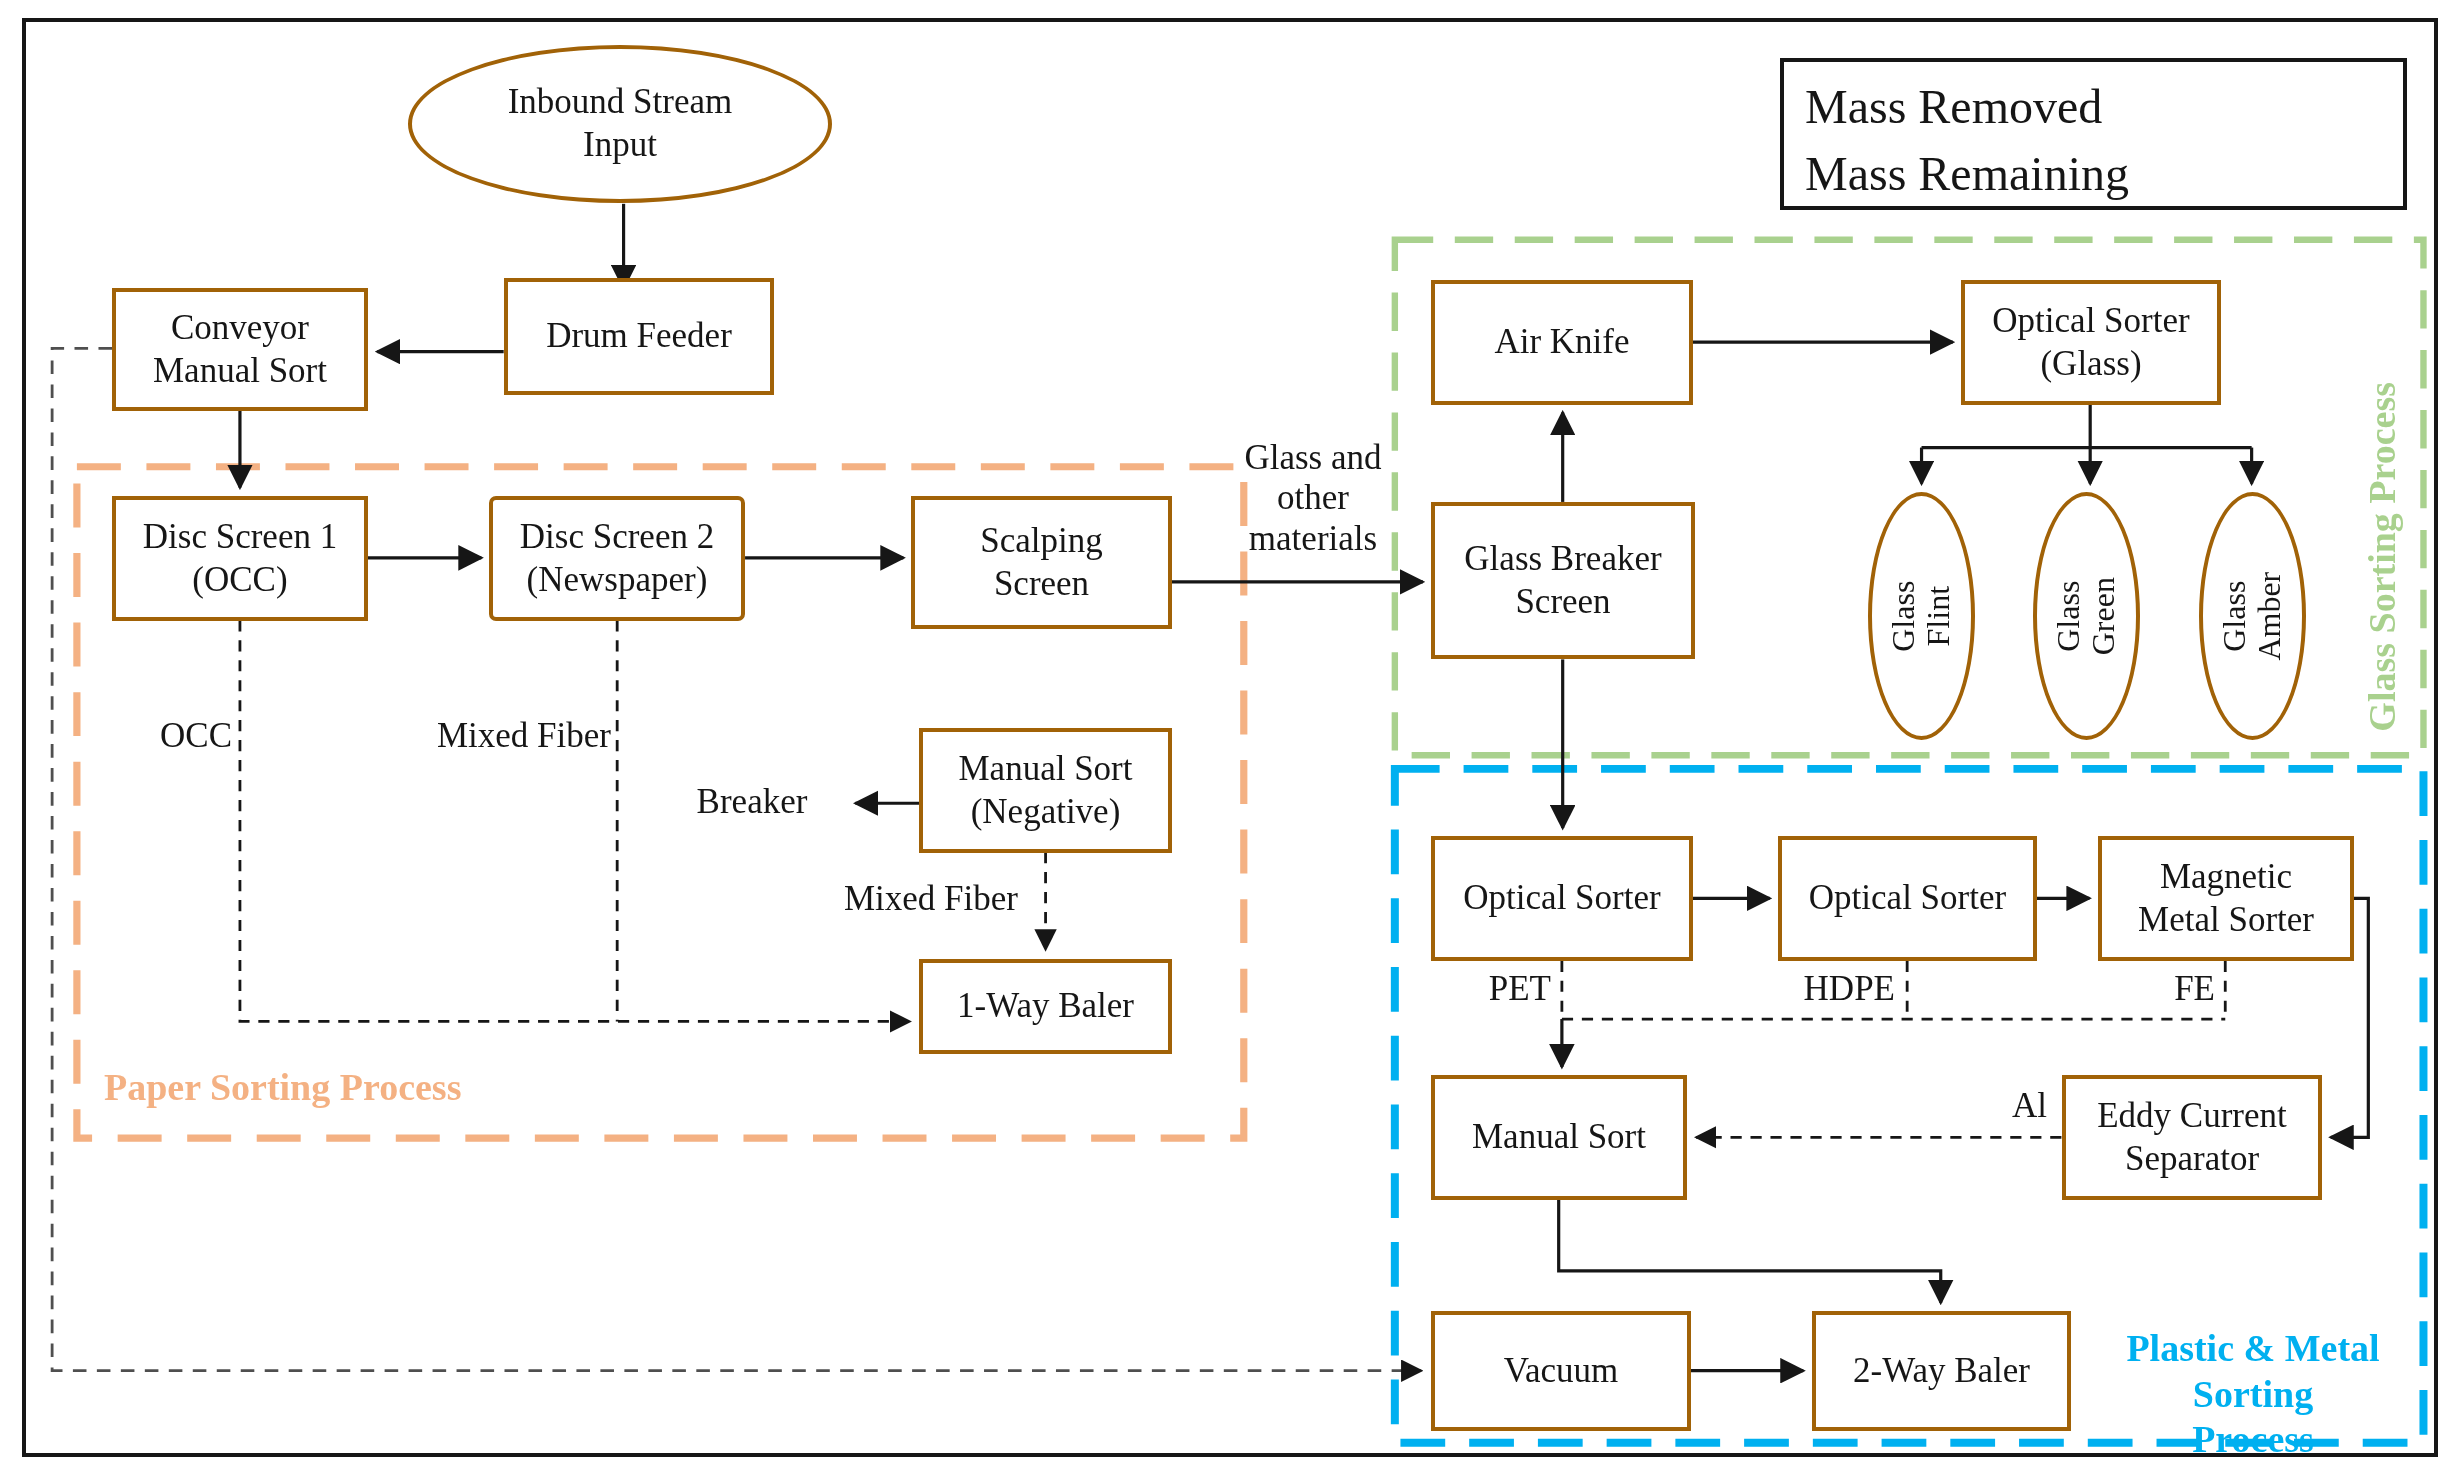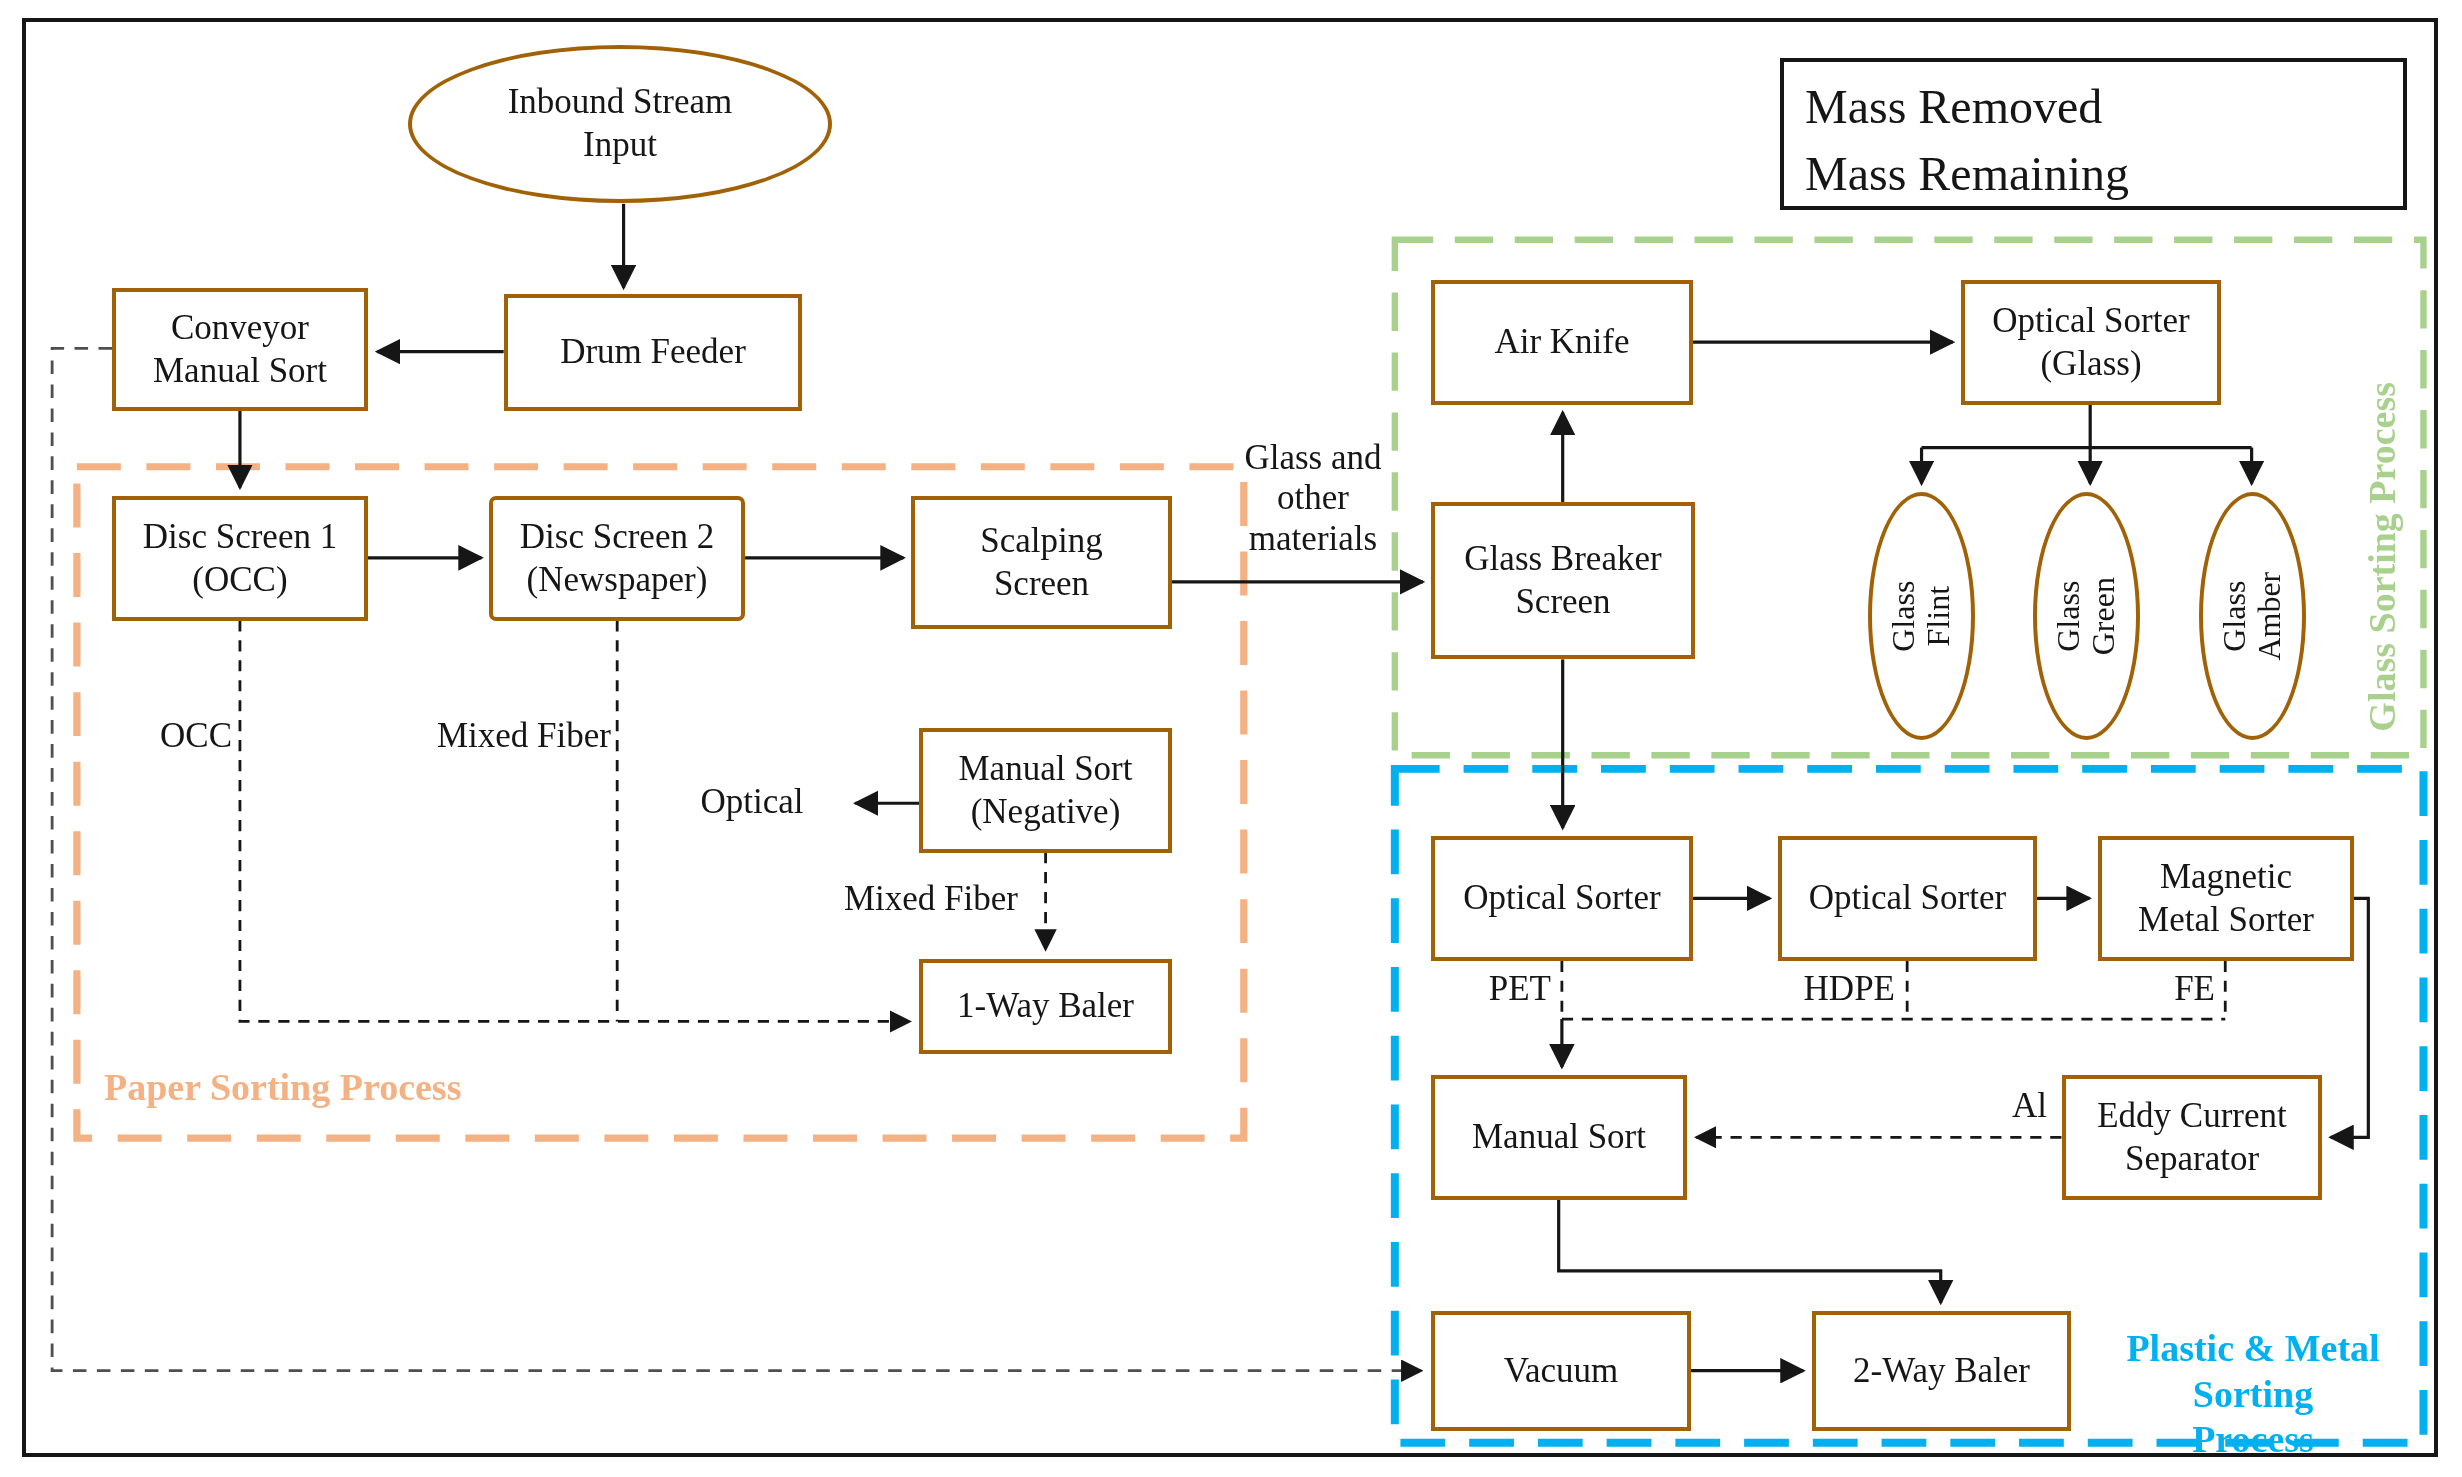--- a/index.html
+++ b/index.html
@@ -93,21 +93,21 @@
     </g>
   </svg>
 
   <div id="legend-box"></div>
   <div class="legend-label" style="left:1805px;top:83px;">Mass Removed</div>
   <div class="legend-label" style="left:1805px;top:150px;">Mass Remaining</div>
 
   <div class="node ellipse" style="left:408px;top:45px;width:424px;height:158px;">Inbound Stream
 Input</div>
 
-  <div class="node" style="left:504px;top:294px;width:298px;height:117px;">Drum Feeder</div>
+  <div class="node" style="left:504px;top:278px;width:270px;height:117px;">Drum Feeder</div>
 
   <div class="node" style="left:112px;top:288px;width:256px;height:123px;">Conveyor
 Manual Sort</div>
 
   <div class="node" style="left:112px;top:496px;width:256px;height:125px;">Disc Screen 1
 (OCC)</div>
 
   <div class="node" style="left:489px;top:496px;width:256px;height:125px;border-radius:7px;">Disc Screen 2
 (Newspaper)</div>
 
@@ -151,21 +151,21 @@
 
   <div class="node" style="left:2062px;top:1075px;width:260px;height:125px;">Eddy Current
 Separator</div>
 
   <div class="node" style="left:1431px;top:1311px;width:260px;height:120px;">Vacuum</div>
 
   <div class="node" style="left:1812px;top:1311px;width:259px;height:120px;">2-Way Baler</div>
 
   <div class="elabel" style="left:152px;top:716px;width:88px;text-align:center;">OCC</div>
   <div class="elabel" style="left:432px;top:716px;width:184px;text-align:center;">Mixed Fiber</div>
-  <div class="elabel" style="left:676px;top:782px;width:152px;text-align:center;">Optical</div>
+  <div class="elabel" style="left:676px;top:782px;width:152px;text-align:center;">Breaker</div>
   <div class="elabel" style="left:831px;top:879px;width:200px;text-align:center;">Mixed Fiber</div>
   <div class="elabel" style="left:1231px;top:438px;width:164px;text-align:center;">Glass and
 other
 materials</div>
   <div class="elabel" style="left:1439px;top:969px;width:112px;text-align:right;">PET</div>
   <div class="elabel" style="left:1759px;top:969px;width:136px;text-align:right;">HDPE</div>
   <div class="elabel" style="left:2111px;top:969px;width:104px;text-align:right;">FE</div>
   <div class="elabel" style="left:1951px;top:1086px;width:96px;text-align:right;">Al</div>
 
   <div class="rlabel paper" style="left:104px;top:1065px;">Paper Sorting Process</div>

